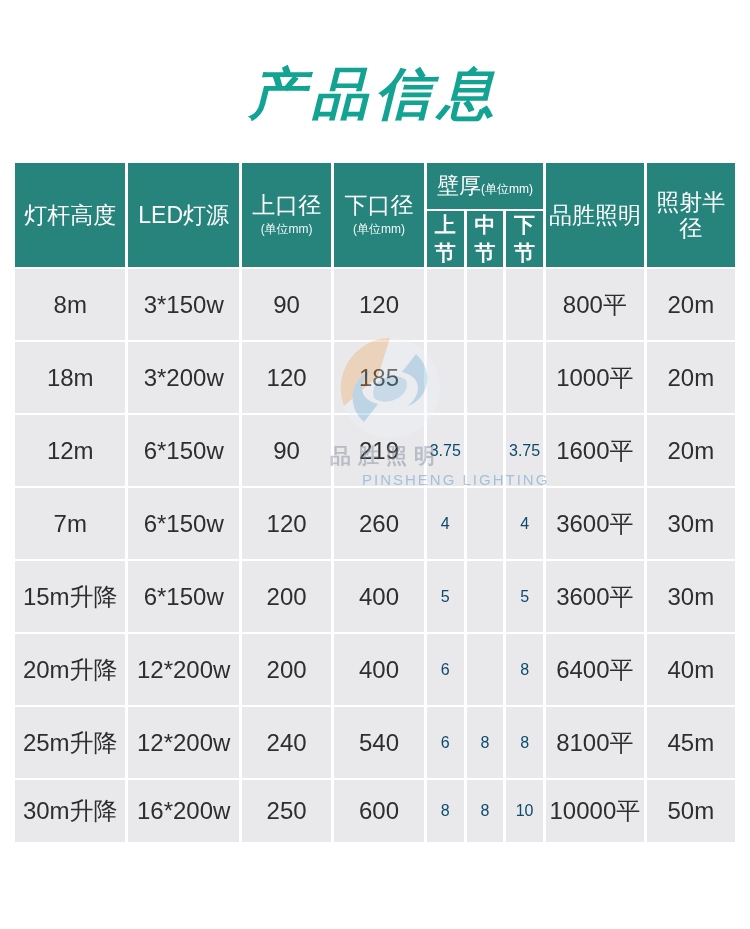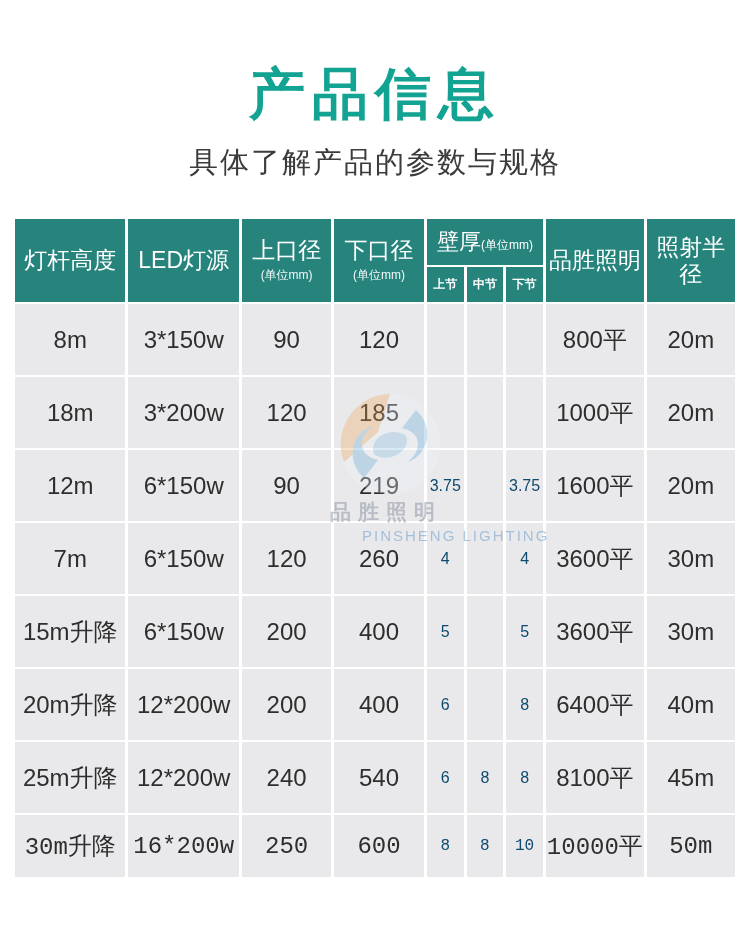--- a/index.html
+++ b/index.html
@@ -7,21 +7,21 @@
     width:750px;height:929px;
     background:#ffffff;
     font-family:"Liberation Sans","DejaVu Sans",sans-serif;
     overflow:hidden;
     position:relative;
   }
   
   .hero{ text-align:center; padding-top:60px; }
   .page-title{
     font-size:56px; font-weight:700; letter-spacing:7px;
-    color:#12a392; line-height:1.2; margin:0;
+    color:#12a392; line-height:1.2; margin:0;font-style:italic;
   }
   .page-subtitle{
     font-size:29px; font-weight:400; letter-spacing:2px;
     color:#3b3b3b; margin-top:16px;
   }
   
   .table-wrap{ position:relative; margin-top:34px; padding:0 11px; }
   table.spec{
     table-layout:fixed;
     border-collapse:separate;
@@ -30,49 +30,48 @@
     margin:0 auto;
   }
   th,td{ padding:0; text-align:center; vertical-align:middle; }
   thead th{
     background:#26847d; color:#ffffff; font-weight:400;
   }
   thead .h-main{ font-size:23px; line-height:1.15; }
   thead .h-unit{ font-size:12px; margin-top:3px; opacity:.95; }
   thead .h-inline-unit{ font-size:12px; }
   tr.h-top th{ height:46px; }
-  tr.h-sub th{ height:35px; font-size:12px; font-weight:700; }
+  tr.h-sub th{ height:35px; font-size:21px; font-weight:700; }
   th.group{ font-size:22px; }
   tbody td{
     background:#e9e9eb; color:#2e2e2e;
     height:71px; font-size:24px;
   }
   tbody td.wall{ font-size:16px; color:#0c4a6e; }
-  tbody tr:last-child td{ height:62px;font-family:Liberation Mono, monospace; }
+  tbody tr:last-child td{ height:62px; }
   
   .watermark{
     position:absolute; left:330px; top:175px; width:120px;
     text-align:left; pointer-events:none; z-index:5;
   }
   .wm-logo{ opacity:.30; display:block; margin:0 auto; }
   .wm-name{
     font-size:21px; font-weight:700; letter-spacing:7px;
     color:#7d8696; opacity:.45; margin-top:2px; white-space:nowrap;
   }
   .wm-sub{
     font-size:15px; letter-spacing:2px; color:#5f97c8;
     opacity:.5; margin-top:1px; white-space:nowrap;padding-left:32px;
   }
 </style>
 </head>
 <body>
 
 <div class="hero">
   <h1 class="page-title">产品信息</h1>
-  <div class="page-subtitle">具体了解产品的参数与规格</div>
 </div>
 
 <div class="table-wrap">
   <table class="spec">
     <colgroup>
       <col style="width:110px">
         <col style="width:110px">
       <col style="width:89px">
         <col style="width:89px">
       <col style="width:37px">

